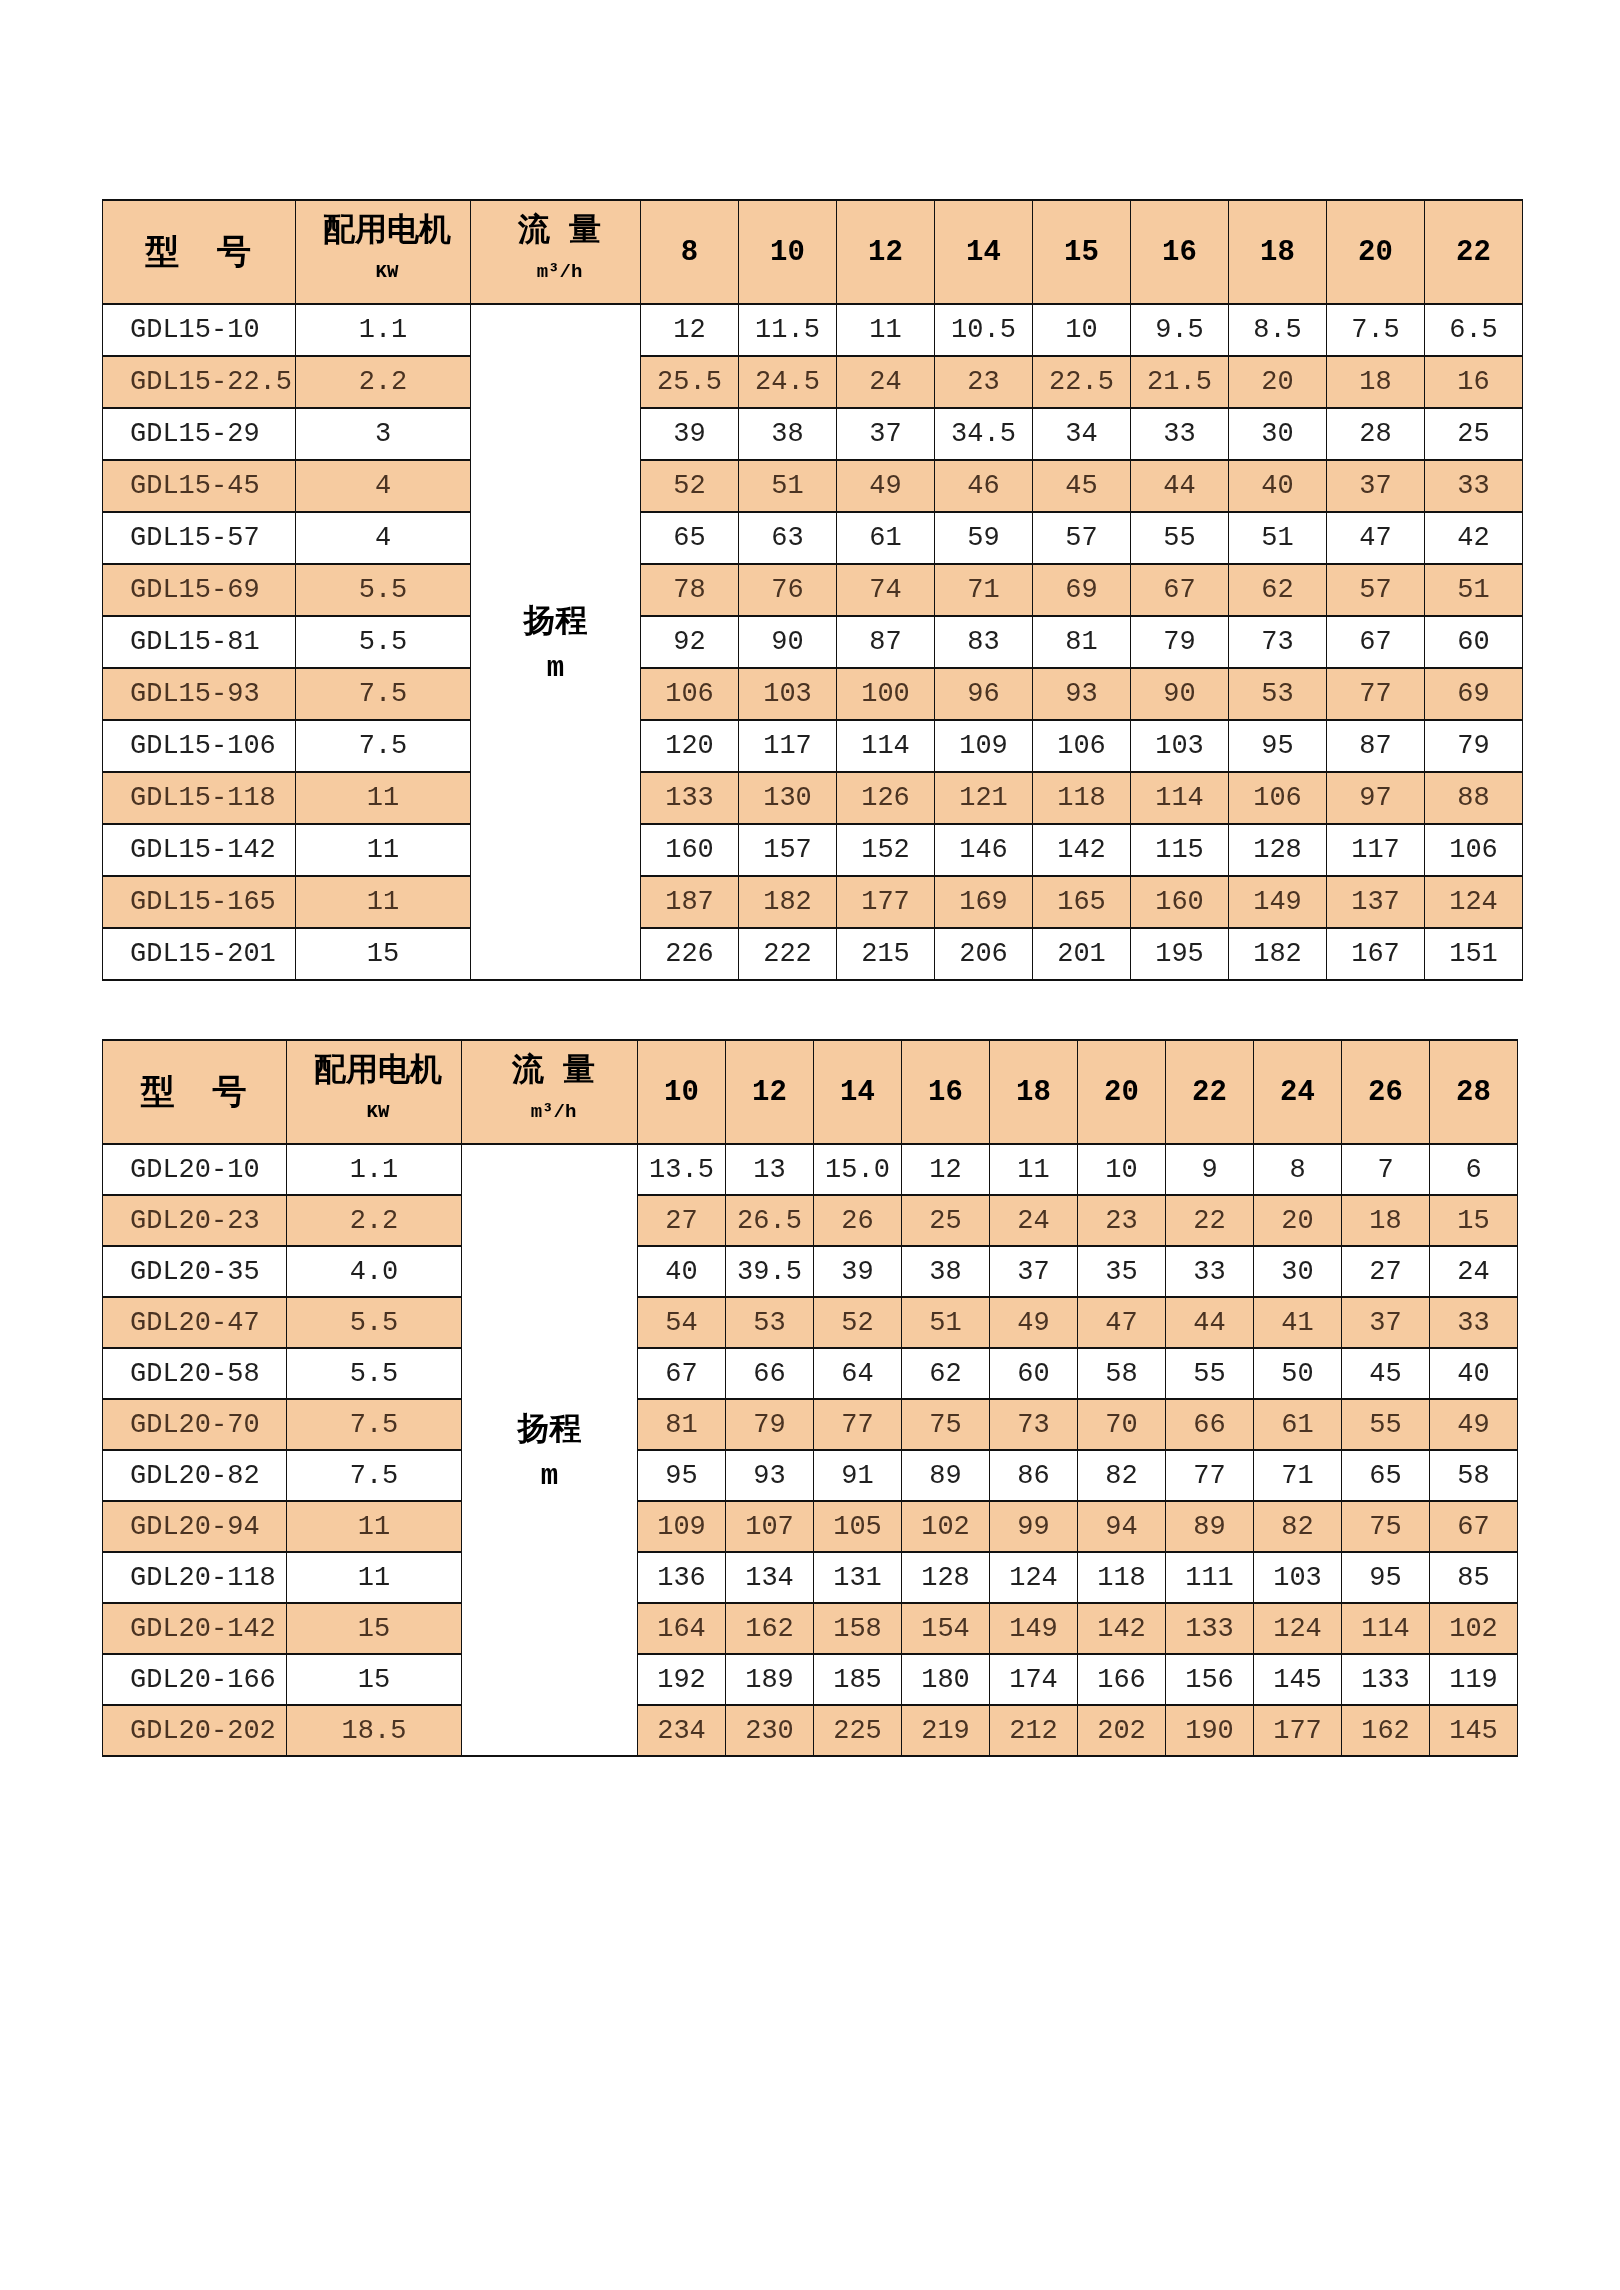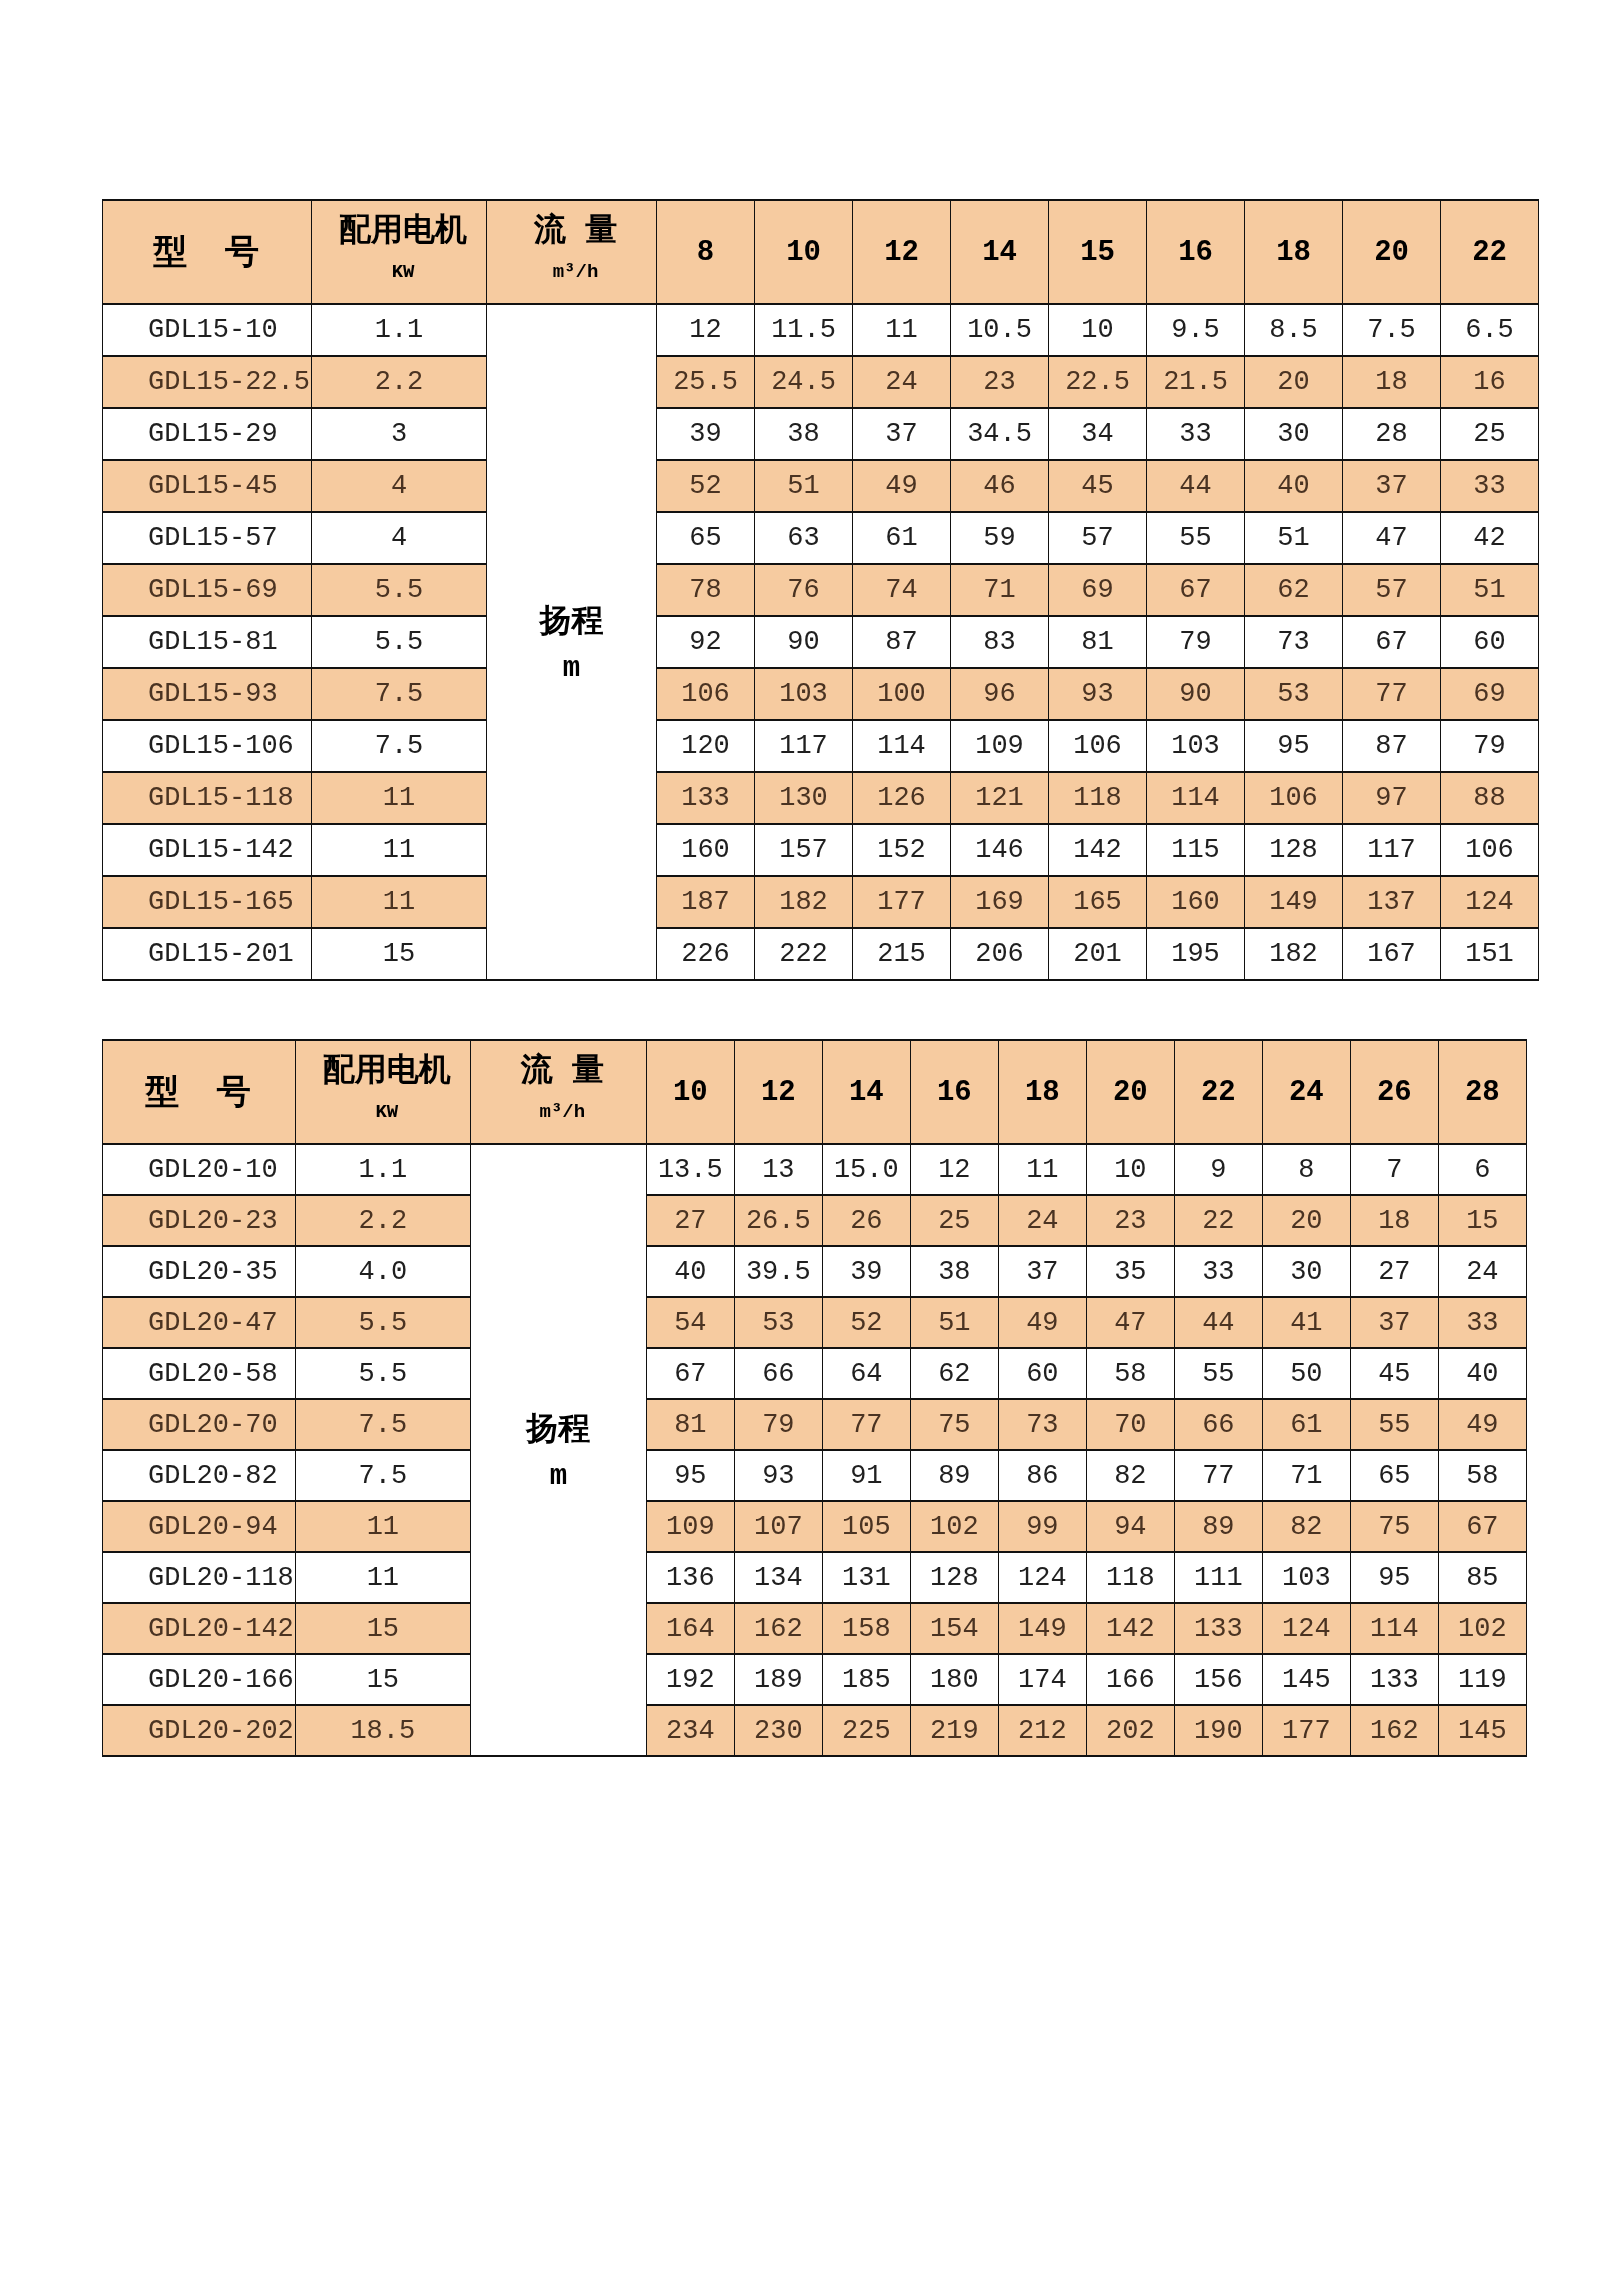--- a/index.html
+++ b/index.html
@@ -29,21 +29,21 @@
   .model-h{font-size:34px;letter-spacing:1.8px;}
   .motor-h div,.flow-h div{line-height:41px;padding-left:8px;}
   .motor-h{font-size:32px;}
   .motor-h .lat,.flow-h .lat{font-size:19px;}
   .flow-h{font-size:32px;text-align:center;}
   th.num-h{font-size:29px;}
   .t0 tbody tr{height:52px;}
   .t1 tbody tr{height:51px;}
   tbody td{font-size:27px;color:var(--text,#1f1f1f);background:#ffffff;}
   tbody tr.shaded td{background:var(--peach,#f6cba0);color:var(--shadedText,#4a3322);}
-  td.model-cell{text-align:left;padding-left:45px;}
+  td.model-cell{text-align:left;padding-left:27px;}
   td.span-cell,tbody tr.shaded td.span-cell{
     background:#ffffff;color:#000;font-weight:bold;font-size:32px;font-family:Liberation Mono, monospace;
   }
   td.span-cell .unit{margin-top:9px;font-size:29px;}
 </style>
 </head>
 <body>
 
 <table class="pump-table t0">
   <colgroup>

